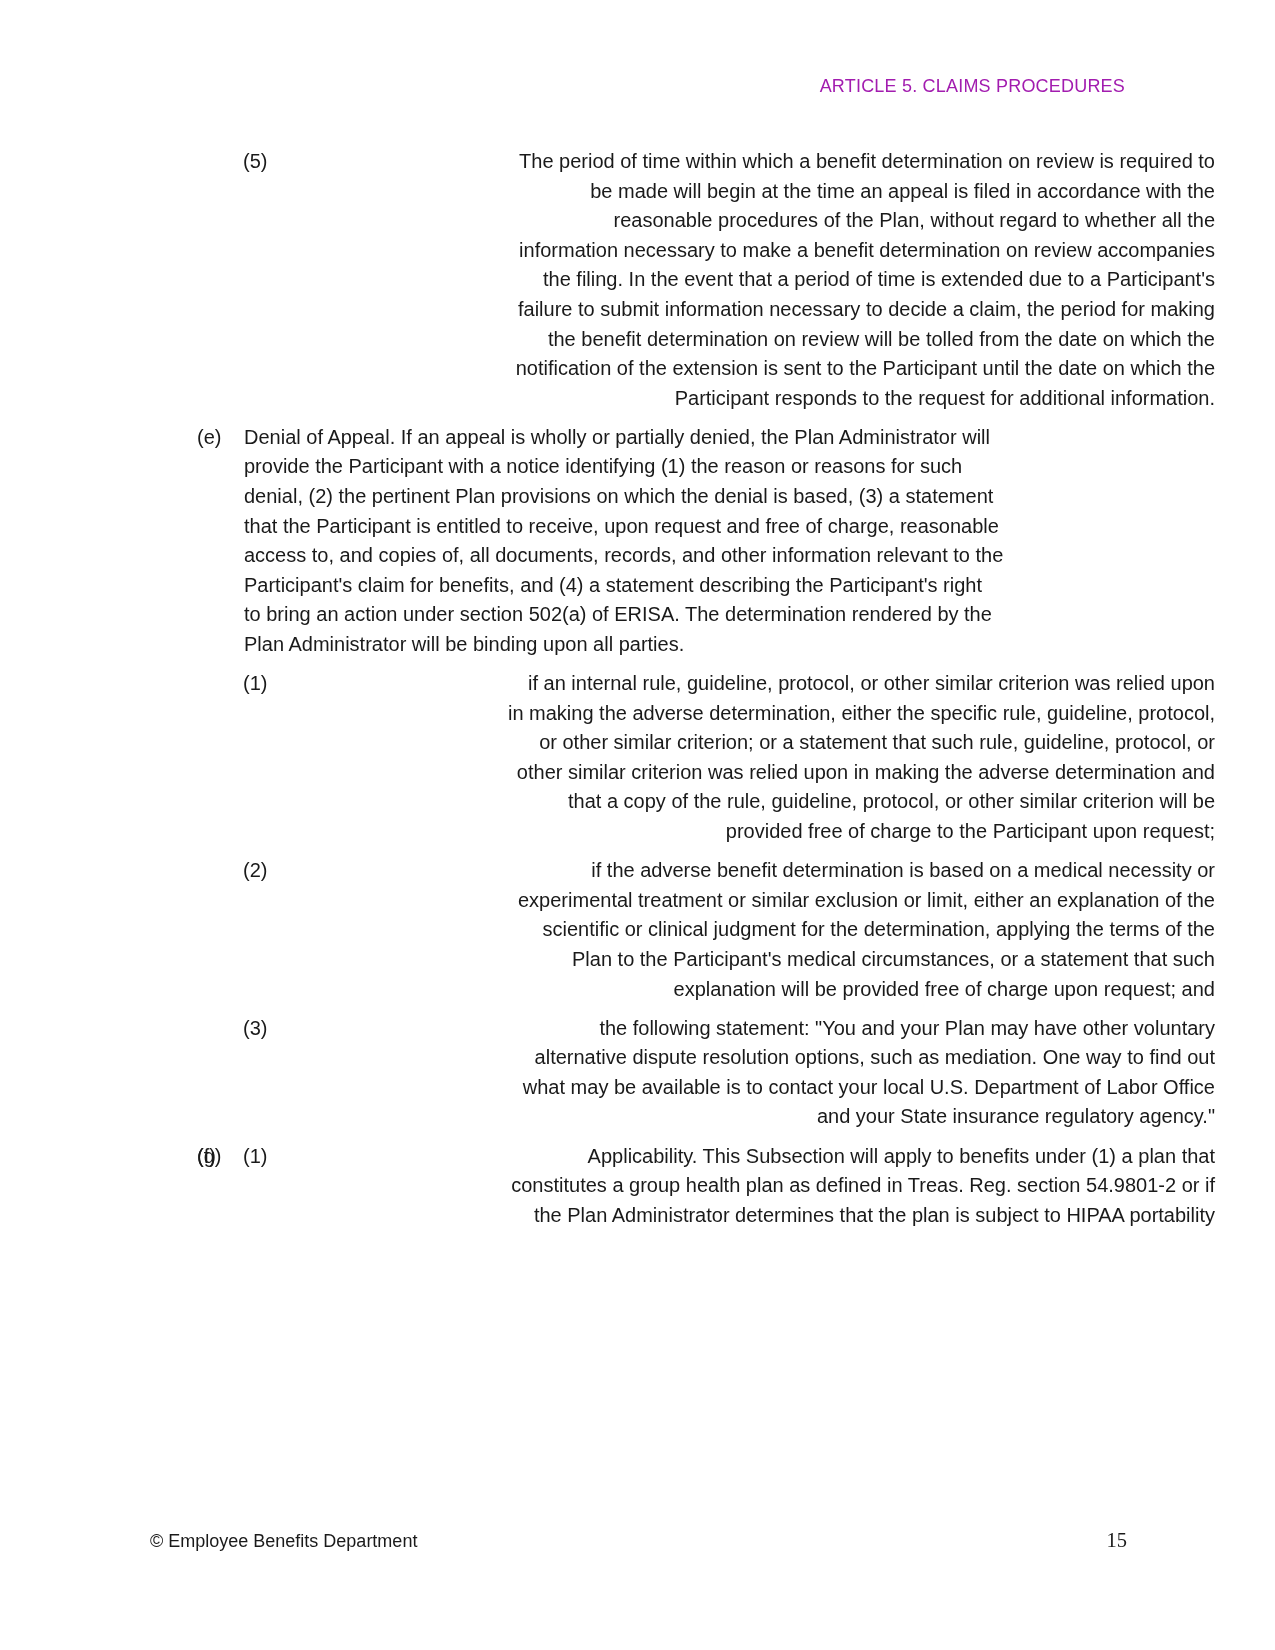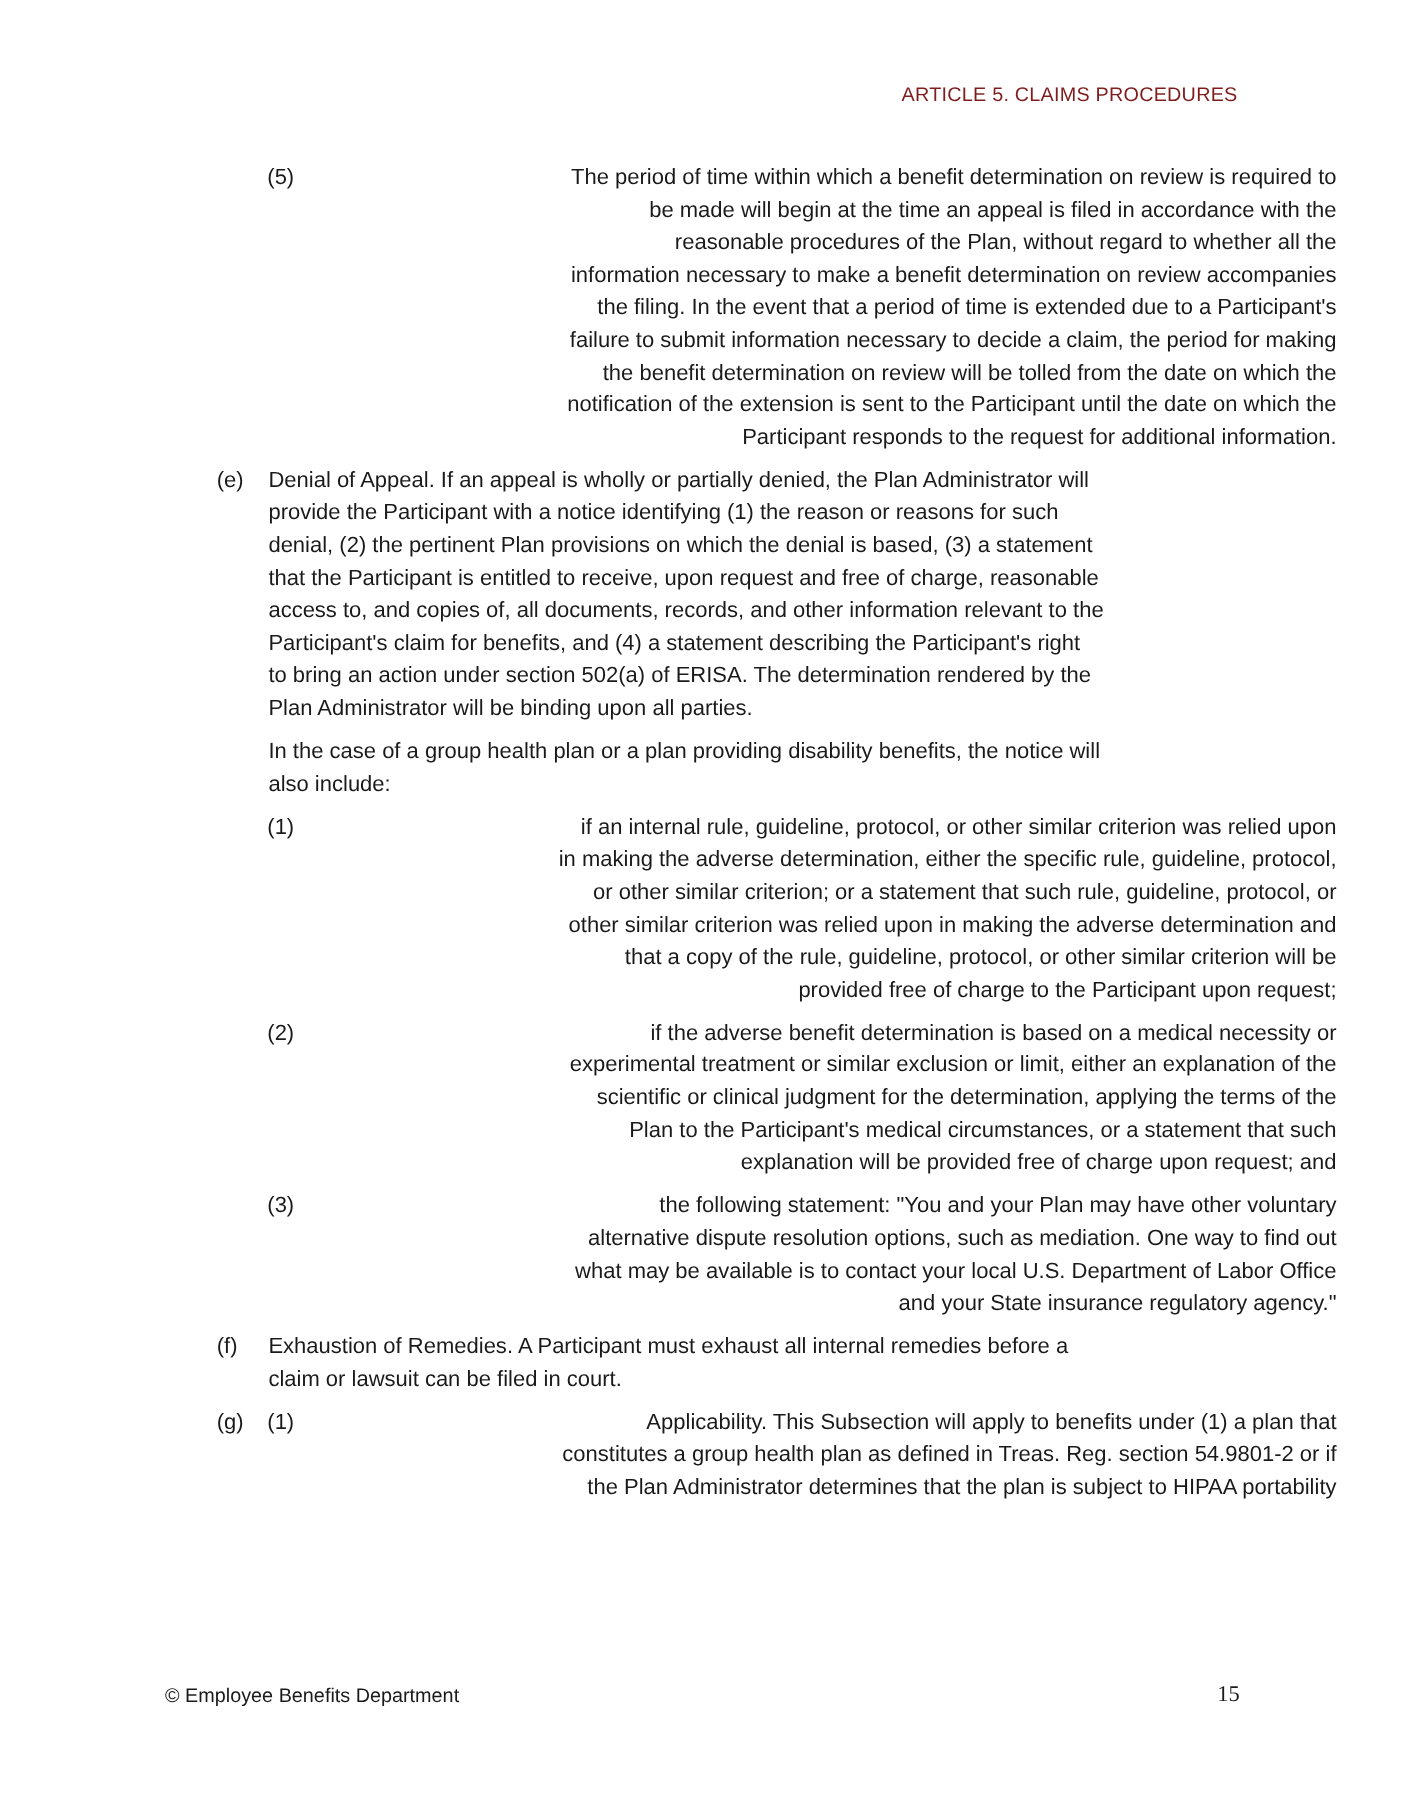--- a/index.html
+++ b/index.html
@@ -18,21 +18,21 @@
     color: #1a1a1a;
     overflow: hidden;
   }
   .running-header {
     position: absolute;
     top: 76px;
     right: 150px;
     font-size: 18px;
     line-height: 20px;
     letter-spacing: 0.2px;
-    color: #7f1d1d;
+    color: #a21caf;
     white-space: nowrap;
   }
   .content {
     position: absolute;
     top: 147px;
     left: 0;
     right: 0;
   }
   .para {
     position: relative;
@@ -99,24 +99,20 @@
       <div class="body"><span class="u">Denial of Appeal</span><span>. If an appeal is wholly or partially denied, the Plan Administrator will
 provide the Participant with a notice identifying (1) the reason or reasons for such
 denial, (2) the pertinent Plan provisions on which the denial is based, (3) a statement
 that the Participant is entitled to receive, upon request and free of charge, reasonable
 access to, and copies of, all documents, records, and other information relevant to the
 Participant's claim for benefits, and (4) a statement describing the Participant's right
 to bring an action under section 502(a) of ERISA. The determination rendered by the
 Plan Administrator will be binding upon all parties.</span></div>
     </section>
 
-    <section class="para cont">
-      <div class="body">In the case of a group health plan or a plan providing disability benefits, the notice will
-also include:</div>
-    </section>
 
     <section class="para num">
       <span class="lbl">(1)</span>
       <div class="body">if an internal rule, guideline, protocol, or other similar criterion was relied upon
 in making the adverse determination, either the specific rule, guideline, protocol,
 or other similar criterion; or a statement that such rule, guideline, protocol, or
 other similar criterion was relied upon in making the adverse determination and
 that a copy of the rule, guideline, protocol, or other similar criterion will be
 provided free of charge to the Participant upon request;</div>
     </section>
@@ -133,22 +129,20 @@
     <section class="para num">
       <span class="lbl">(3)</span>
       <div class="body">the following statement: "You and your Plan may have other voluntary
 alternative dispute resolution options, such as mediation. One way to find out
 what may be available is to contact your local U.S. Department of Labor Office
 and your State insurance regulatory agency."</div>
     </section>
 
     <section class="para letter">
       <span class="lbl">(f)</span>
-      <div class="body"><span class="u">Exhaustion of Remedies</span><span>. A Participant must exhaust all internal remedies before a
-claim or lawsuit can be filed in court.</span></div>
     </section>
 
     <section class="para letter">
       <span class="lbl">(g)</span>
     </section>
 
     <section class="para num">
       <span class="lbl">(1)</span>
       <div class="body"><span class="u">Applicability</span><span>. This Subsection will apply to benefits under (1) a plan that
 constitutes a group health plan as defined in Treas. Reg. section 54.9801-2 or if

